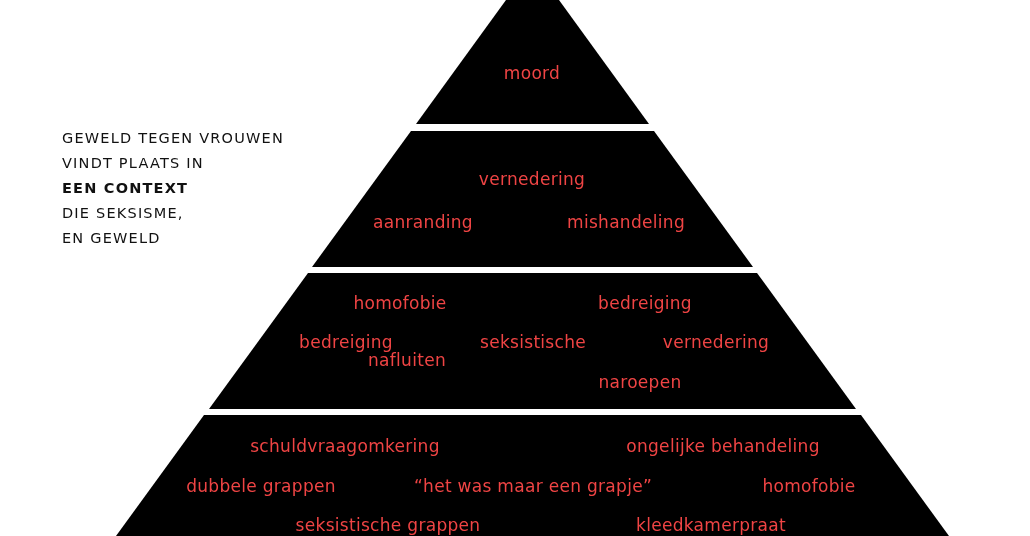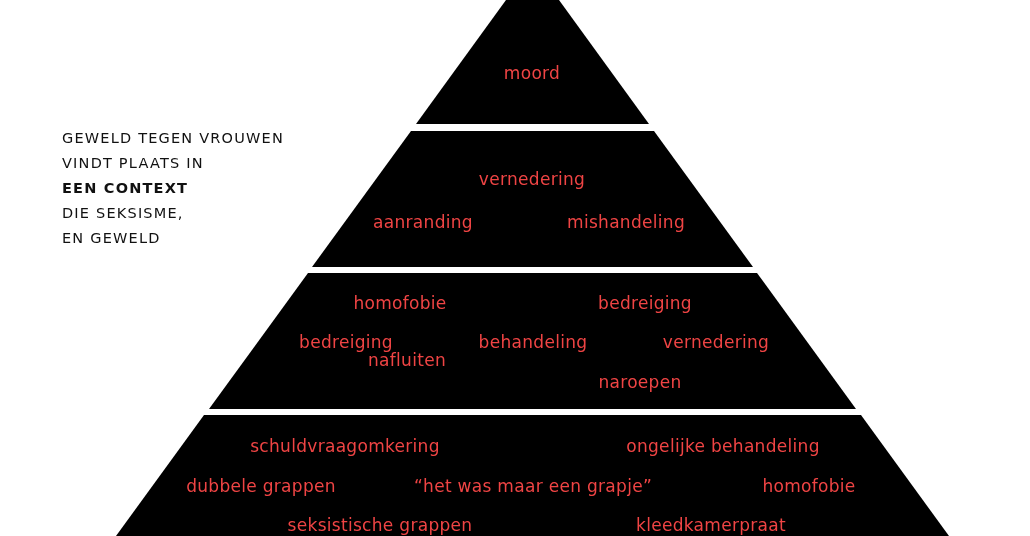--- a/index.html
+++ b/index.html
@@ -39,24 +39,24 @@
 
 <div class="lbl" style="left:532px;top:73px">moord</div>
 
 <div class="lbl" style="left:532px;top:179px">vernedering</div>
 <div class="lbl" style="left:423px;top:222px">aanranding</div>
 <div class="lbl" style="left:626px;top:222px">mishandeling</div>
 
 <div class="lbl" style="left:400px;top:303px">homofobie</div>
 <div class="lbl" style="left:645px;top:303px">bedreiging</div>
 <div class="lbl" style="left:346px;top:342px">bedreiging</div>
-<div class="lbl" style="left:533px;top:342px">behandeling</div>
+<div class="lbl" style="left:533px;top:342px">seksistische</div>
 <div class="lbl" style="left:716px;top:342px">vernedering</div>
 <div class="lbl" style="left:407px;top:360px">nafluiten</div>
 <div class="lbl" style="left:640px;top:382px">naroepen</div>
 
 <div class="lbl" style="left:345px;top:446px">schuldvraagomkering</div>
 <div class="lbl" style="left:723px;top:446px">ongelijke behandeling</div>
 <div class="lbl" style="left:261px;top:486px">dubbele grappen</div>
 <div class="lbl" style="left:533px;top:486px">“het was maar een grapje”</div>
 <div class="lbl" style="left:809px;top:486px">homofobie</div>
-<div class="lbl" style="left:380px;top:525px">seksistische grappen</div>
+<div class="lbl" style="left:388px;top:525px">seksistische grappen</div>
 <div class="lbl" style="left:711px;top:525px">kleedkamerpraat</div>
 
 </body></html>

